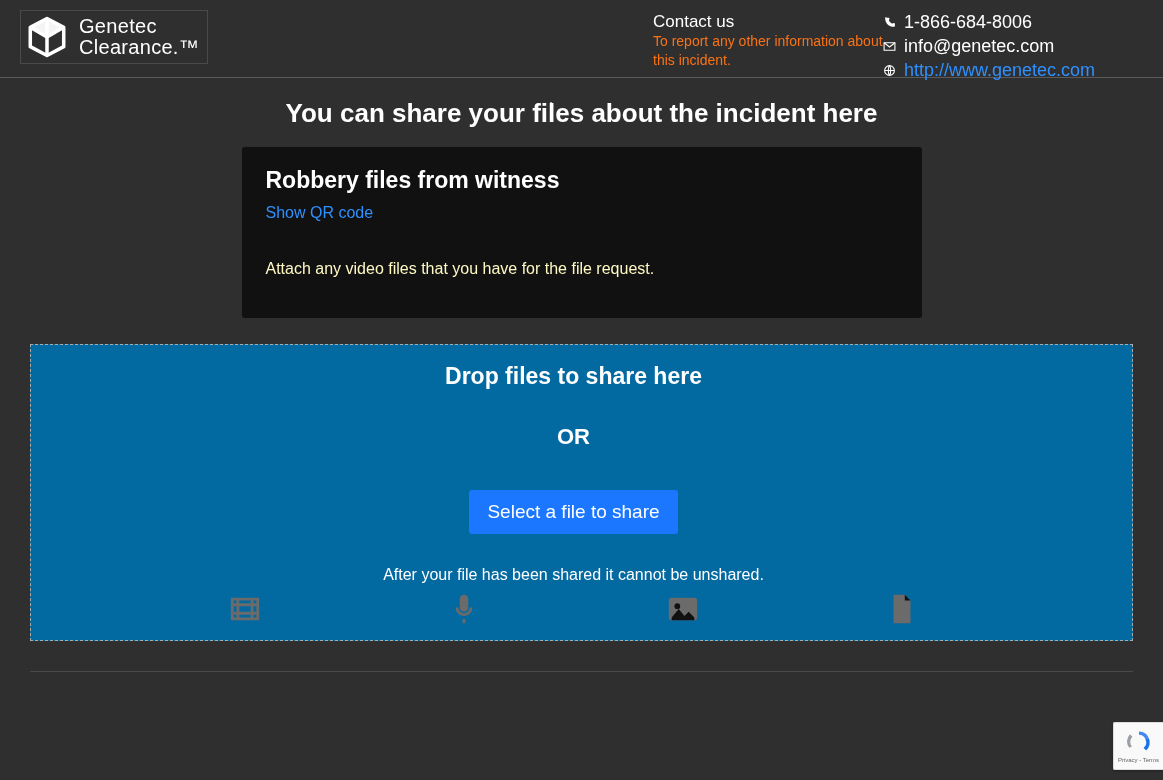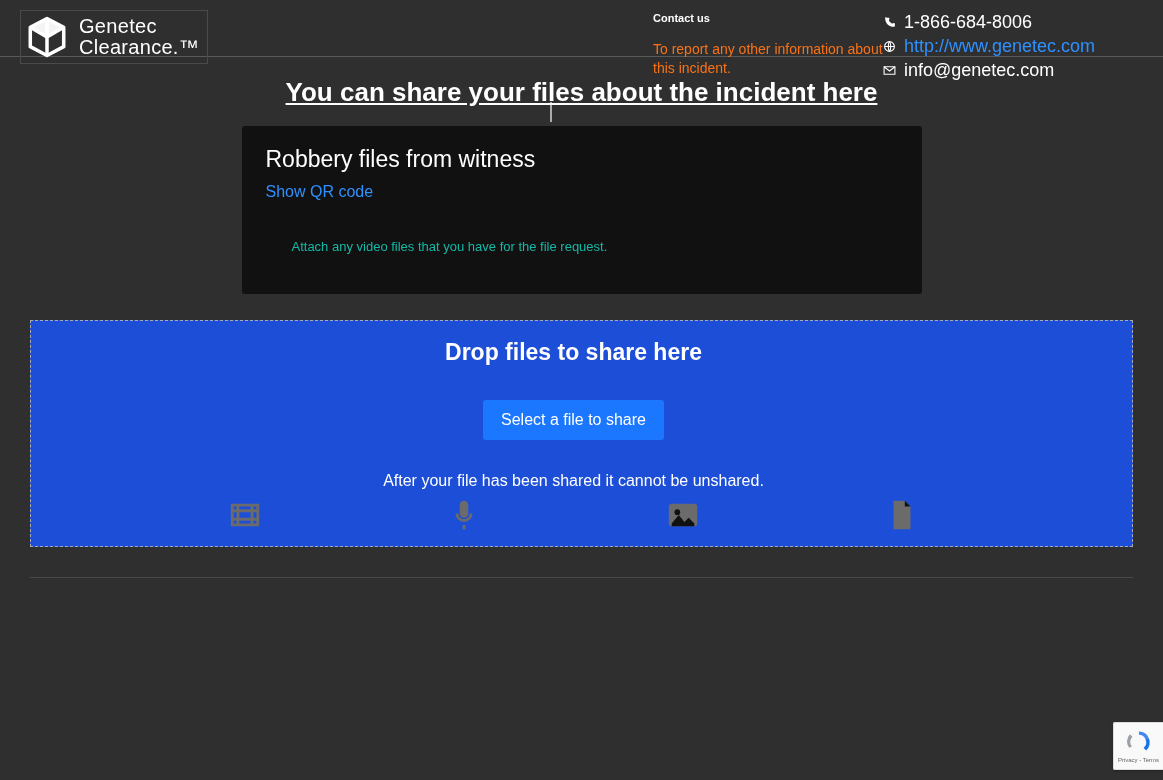--- a/index.html
+++ b/index.html
@@ -10,21 +10,21 @@
     width: 1163px;
     height: 780px;
     overflow: hidden;
     position: relative;
   }
   .header {
     display: flex;
     align-items: flex-start;
     padding: 10px 20px 16px 20px;
     border-bottom: 1px solid #5a5a5a;
-    height: 57px;
+    height: 78px;
   }
   .logo-wrap {
     display: flex;
     align-items: center;
     gap: 10px;
     border: 1px solid #4a4a4a;
     padding: 4px 8px 4px 4px;
   }
   .logo-svg { width: 44px; height: 44px; }
   .logo-text {
@@ -34,23 +34,23 @@
     line-height: 1.05;
     font-weight: 500;
     letter-spacing: 0.3px;
   }
   .header-spacer { flex: 1; }
   .contact-col {
     width: 230px;
     padding-top: 2px;
   }
   .contact-title {
-    font-size: 11px;
-    font-weight: 700;
-    margin-bottom: 16px;
+    font-size: 17px;
+    font-weight: 400;
+    margin-bottom: 0;
   }
   .contact-desc {
     font-size: 14px;
     color: #f97316;
     line-height: 1.35;
   }
   .info-col {
     width: 260px;
     padding-top: 2px;
     font-size: 18px;
@@ -64,47 +64,46 @@
   .info-row svg { width: 13px; height: 13px; flex-shrink: 0; }
   .link { color: #2f90ff; text-decoration: none; cursor: pointer; }
   .main {
     padding: 12px 30px 0 30px;
   }
   .page-title {
     text-align: center;
     font-size: 26px;
     font-weight: 700;
     margin: 8px 0 18px 0;
-    text-decoration: underline;
   }
   .card {
     background: #111;
     width: 680px;
     margin: 0 auto 26px auto;
     padding: 20px 24px 40px 24px;
     border-radius: 3px;
   }
-  .card-title { font-size: 23px; font-weight: 400; margin-bottom: 10px; }
+  .card-title { font-size: 23px; font-weight: 700; margin-bottom: 10px; }
   .qr-link { color: #2f90ff; font-size: 16px; cursor: pointer; display: inline-block; margin-bottom: 38px; }
-  .card-desc { font-size: 13px; color: #14b8a6; margin-left: 26px; }
+  .card-desc { font-size: 16px; color: #fef9c3; }
   .dropzone {
     border: 1px dashed #aaa;
-    background: #1d4ed8;
+    background: #0369a1;
     margin: 0 0 0 0;
     padding: 18px 20px 14px 4px;
     text-align: center;
   }
   .drop-title { font-size: 23px; font-weight: 700; margin-bottom: 34px; }
   .or-label { font-size: 22px; font-weight: 700; margin-bottom: 40px; }
   .select-btn {
     background: #1b77ff;
     color: #fff;
     border: none;
     padding: 11px 18px;
-    font-size: 16px;
+    font-size: 19px;
     border-radius: 3px;
     cursor: pointer;
     margin-bottom: 32px;
   }
   .drop-note { font-size: 16px; margin-bottom: 8px; }
   .icon-row {
     display: flex;
     justify-content: space-around;
     align-items: center;
     padding: 0 100px;
@@ -167,47 +166,48 @@
     <div class="contact-desc">To report any other information about this incident.</div>
   </div>
   <div class="info-col">
     <div class="info-row">
       <svg viewBox="0 0 24 24" fill="#fff">
           <path d="M6 2c-1 0-2 1-2 2 0 9 7 16 16 16 1 0 2-1 2-2v-3c0-1-1-2-2-2l-3 1c-1 0-1 0-2-1l-3-3c-1-1-1-1-1-2l1-3c0-1-1-2-2-2H6z"></path>
         </svg>
       <span>1-866-684-8006</span>
     </div>
     <div class="info-row">
+      <svg viewBox="0 0 24 24" fill="#fff">
+          <path d="M2 5h20v14H2z" fill="none" stroke="#fff" stroke-width="2"></path>
+          <path d="M2 5l10 8 10-8" fill="none" stroke="#fff" stroke-width="2"></path>
+        </svg>
+      <span>info@genetec.com</span>
+    </div>
+    <div class="info-row">
       <svg viewBox="0 0 24 24" fill="none" stroke="#fff" stroke-width="2">
           <circle cx="12" cy="12" r="9"></circle>
           <path d="M3 12h18M12 3c3 3 3 15 0 18M12 3c-3 3-3 15 0 18"></path>
         </svg>
       <a class="link">http://www.genetec.com</a>
-    </div>
-    <div class="info-row">
-      <svg viewBox="0 0 24 24" fill="#fff">
-          <path d="M2 5h20v14H2z" fill="none" stroke="#fff" stroke-width="2"></path>
-          <path d="M2 5l10 8 10-8" fill="none" stroke="#fff" stroke-width="2"></path>
-        </svg>
-      <span>info@genetec.com</span>
     </div>
   </div>
 </div>
 
 <div class="main">
   <h1 class="page-title">You can share your files about the incident here</h1>
 
   <div class="card">
     <div class="card-title">Robbery files from witness</div>
     <a class="qr-link">Show QR code</a>
     <div class="card-desc">Attach any video files that you have for the file request.</div>
   </div>
 
   <div class="dropzone">
     <div class="drop-title">Drop files to share here</div>
+    <div class="or-label">OR</div>
     <button class="select-btn">Select a file to share</button>
     <div class="drop-note">After your file has been shared it cannot be unshared.</div>
     <div class="icon-row">
       <svg class="type-icon" viewBox="0 0 24 24">
           <path d="M3 5h18v14H3z" fill="none" stroke="#6b6b6b" stroke-width="2"></path>
           <path d="M3 9h18M3 15h18M7 5v14M17 5v14" stroke="#6b6b6b" stroke-width="2"></path>
         </svg>
       <svg class="type-icon" viewBox="0 0 24 24" fill="#6b6b6b">
           <path d="M12 2a3 3 0 0 0-3 3v6a3 3 0 0 0 6 0V5a3 3 0 0 0-3-3z"></path>
           <path d="M6 11a6 6 0 0 0 12 0h-2a4 4 0 0 1-8 0H6zM11 19h2v3h-2z"></path>

